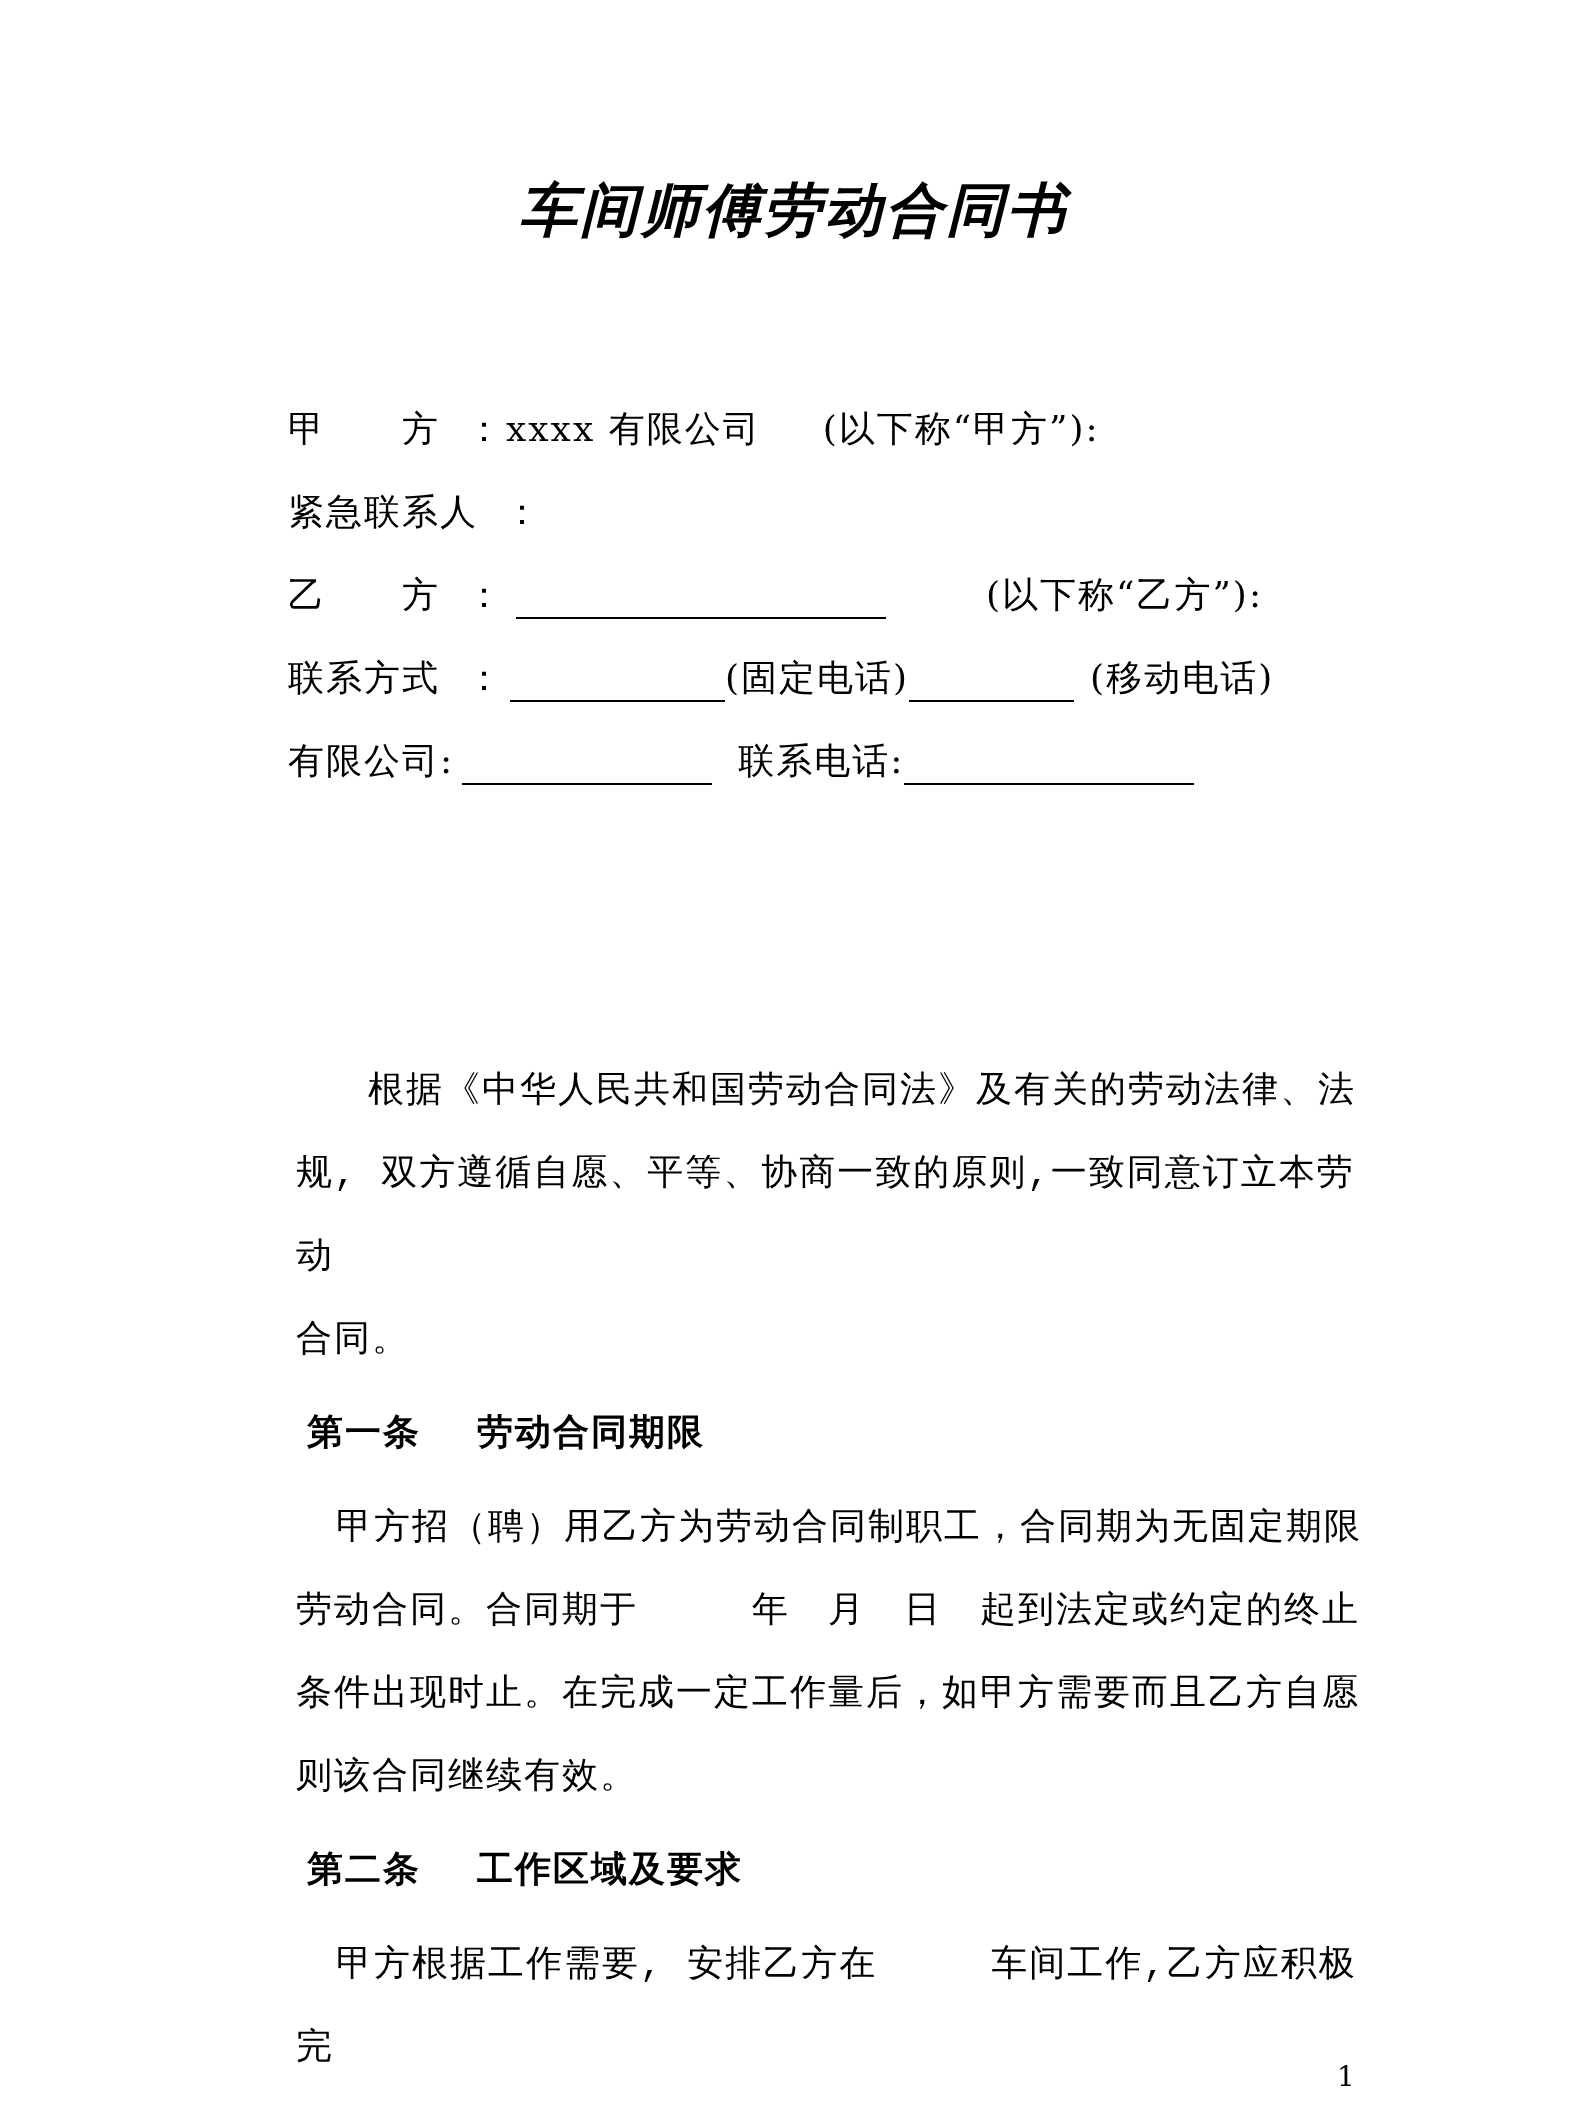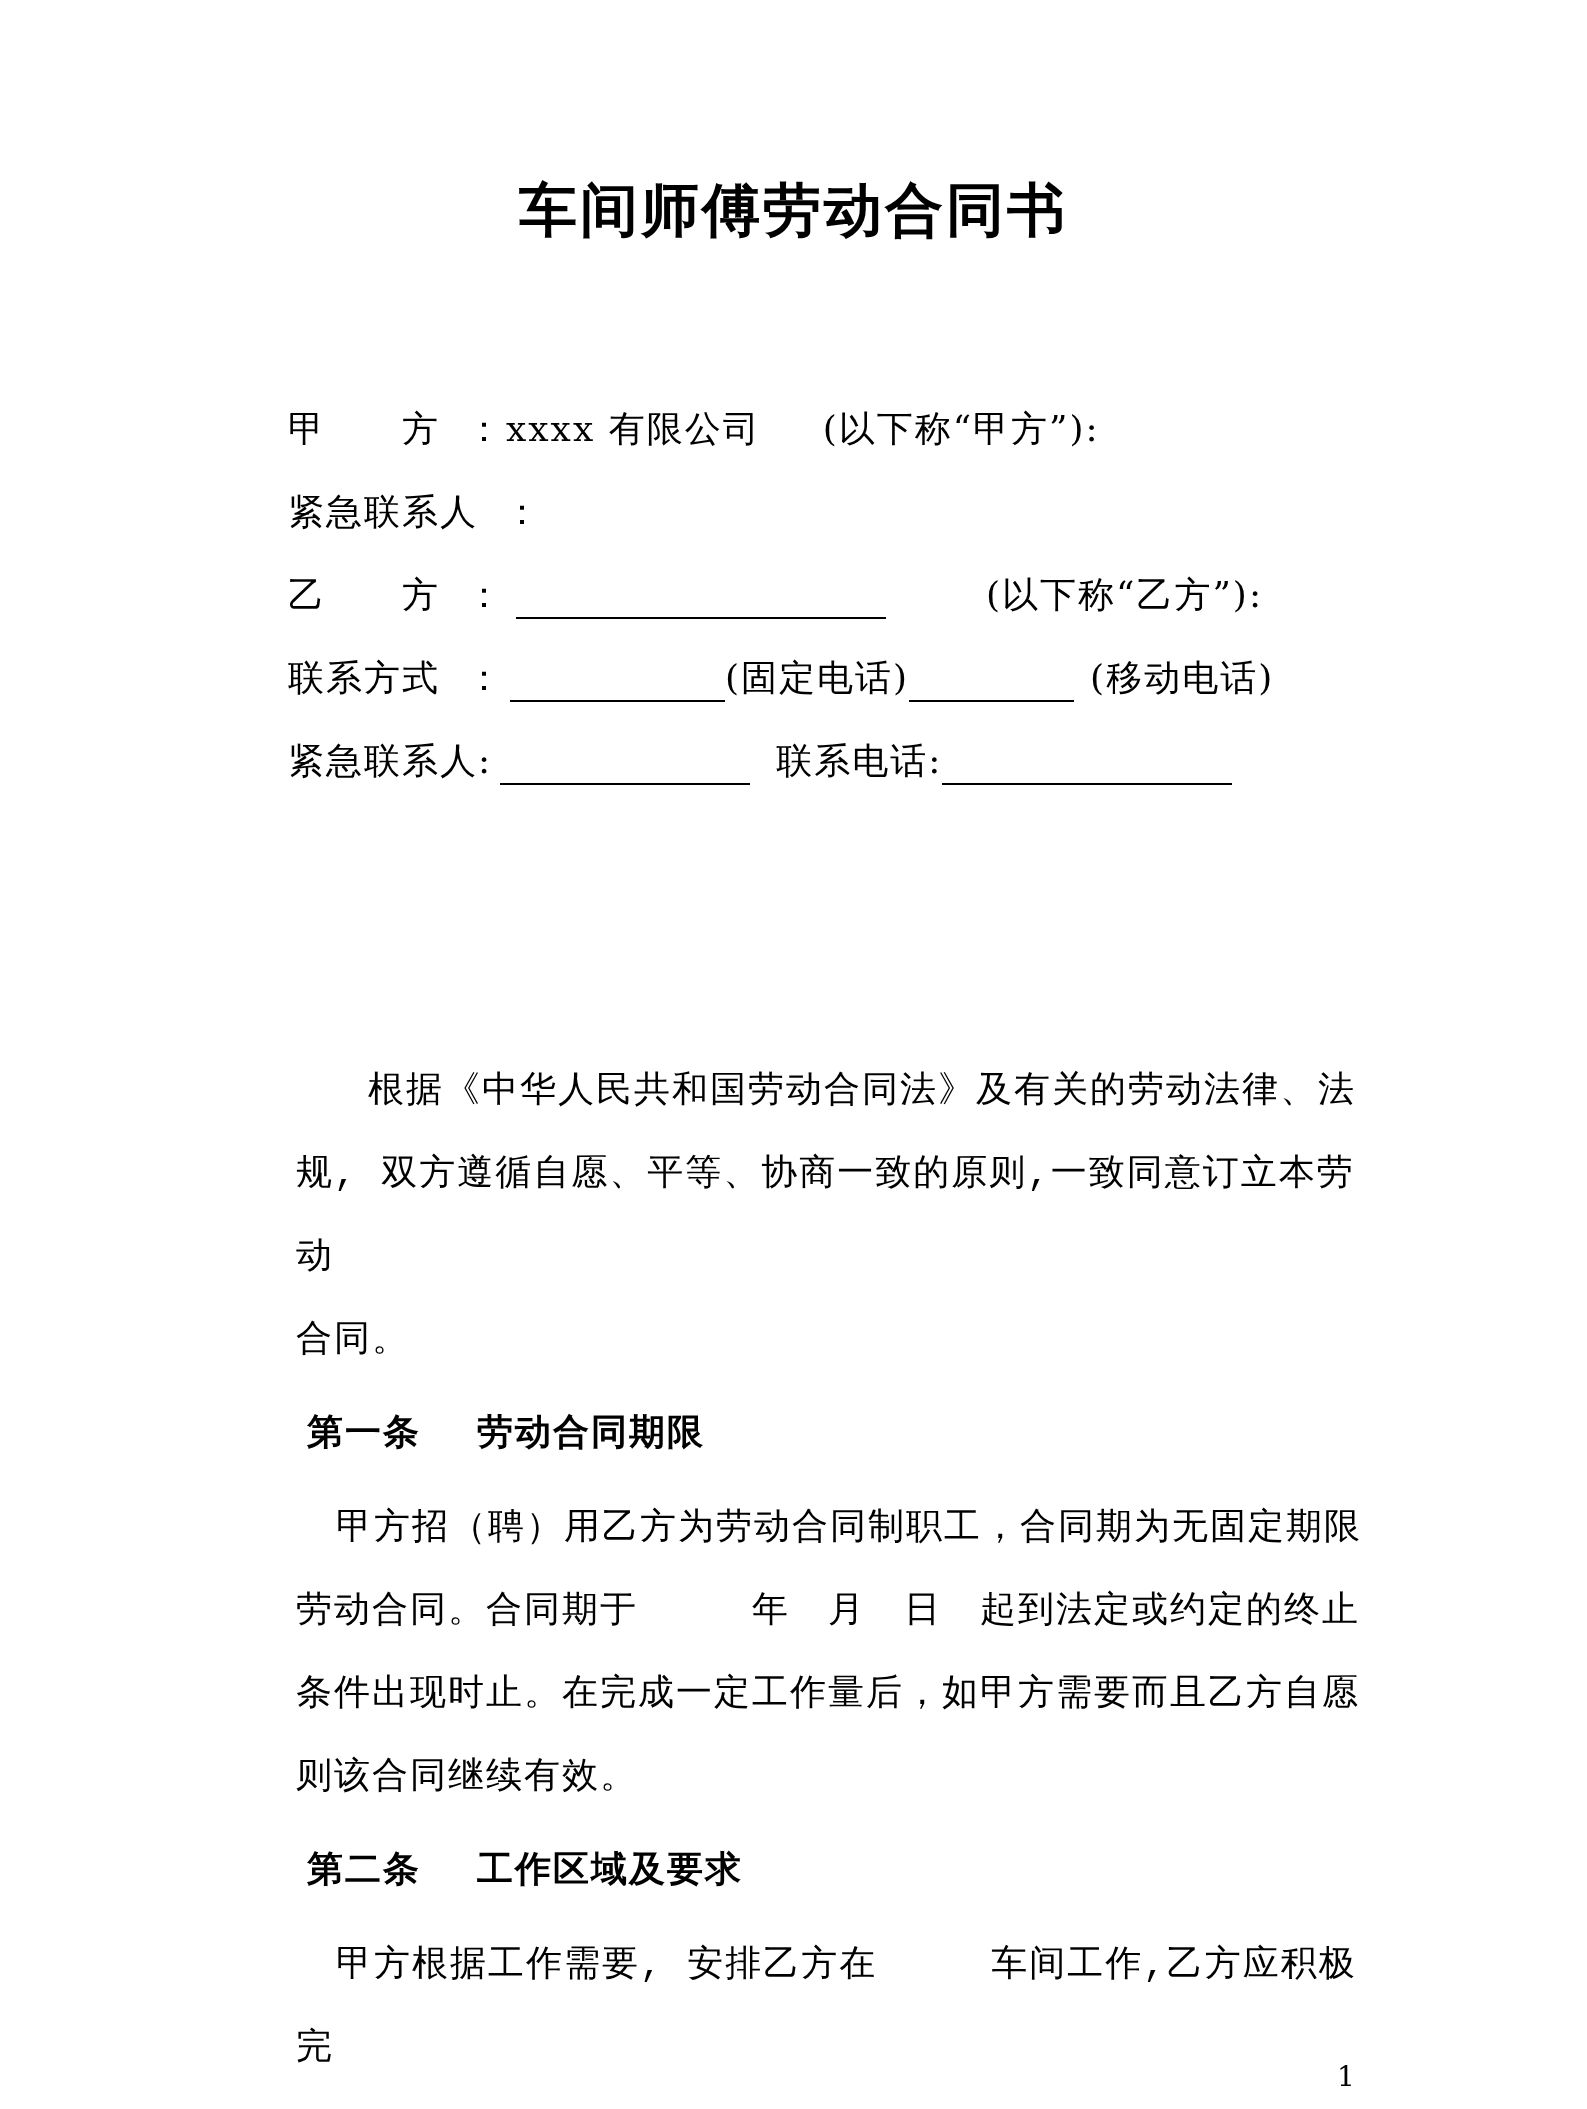--- a/index.html
+++ b/index.html
@@ -7,21 +7,21 @@
     position:relative;
     width:1587px;height:2109px;
     background:#ffffff;
     color:#000000;
     font-family:"DejaVu Serif", serif;
     overflow:hidden;
   }
   .title{
     position:absolute;top:172px;left:0;width:100%;
     margin:0;text-align:center;
-    font-size:58px;font-weight:bold;letter-spacing:3px;
+    font-size:58px;font-weight:bold;letter-spacing:3px;font-style:italic;
   }
   .party-block{
     position:absolute;top:387px;left:288px;width:1150px;
     font-size:36px;letter-spacing:2px;
   }
   .pline{height:83px;line-height:83px;white-space:nowrap;}
   .colon{margin-left:26px;}
   .val{margin-left:2px;}
   .note-a{margin-left:62px;}
   .note-b{margin-left:100px;}
@@ -73,21 +73,21 @@
     <div class="pline">
       <span>乙　　方</span><span class="colon">：</span><span class="blank b-party"></span><span class="note-b">(以下称“乙方”):</span>
     </div>
 
 
     <div class="pline">
       <span>联系方式</span><span class="colon">：</span><span class="blank b-tel1"></span><span>(固定电话)</span><span class="blank b-tel2"></span><span class="mobile-lbl">(移动电话)</span>
     </div>
 
     <div class="pline">
-      <span>紧急联系人:</span><span class="blank b-em1"></span><span class="phone-lbl">联系电话:</span><span class="blank b-em2"></span>
+      <span>有限公司:</span><span class="blank b-em1"></span><span class="phone-lbl">联系电话:</span><span class="blank b-em2"></span>
     </div>
 
   </div>
 
   <div class="body-text">
 
     <p class="para indent-pre">根据《中华人民共和国劳动合同法》及有关的劳动法律、法
 规, 双方遵循自愿、平等、协商一致的原则,一致同意订立本劳动
 合同。</p>
 

